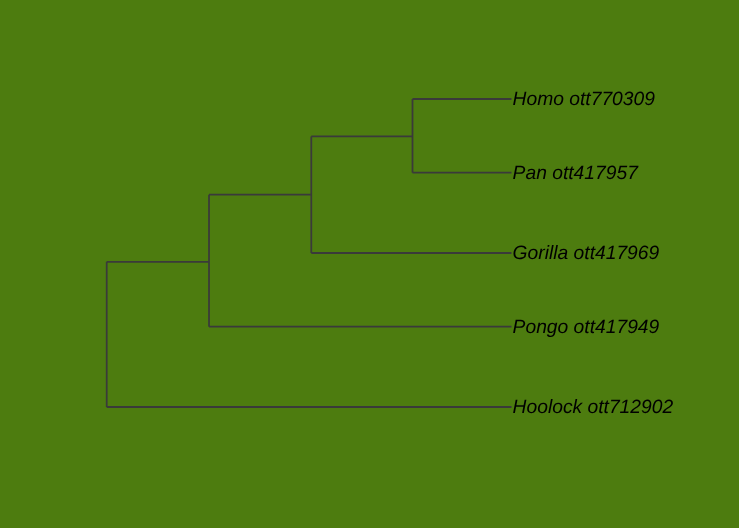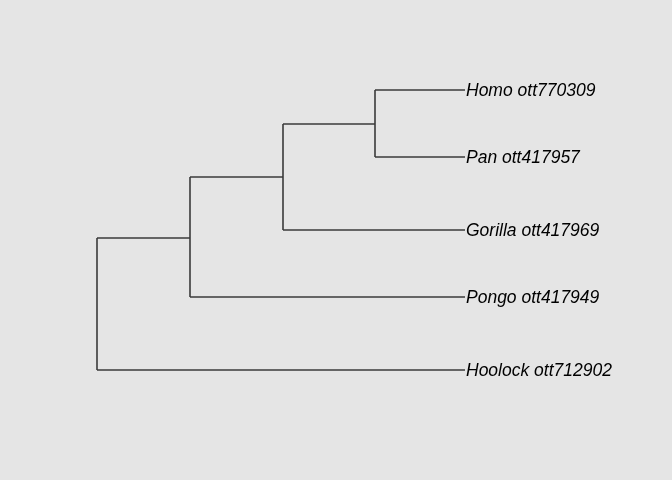--- a/index.html
+++ b/index.html
@@ -4,21 +4,21 @@
 <style>
   html, body {
     margin: 0;
     padding: 0;
     background: #ffffff;
   }
   #phylo-canvas {
     position: relative;
     width: 672px;
     height: 480px;
-    background: #e5e5e5;
+    background: #4d7c0f;
     overflow: hidden;
     font-family: "Liberation Sans", sans-serif;
   }
   #tree-svg {
     position: absolute;
     left: 0;
     top: 0;
     width: 672px;
     height: 480px;
     display: block;

